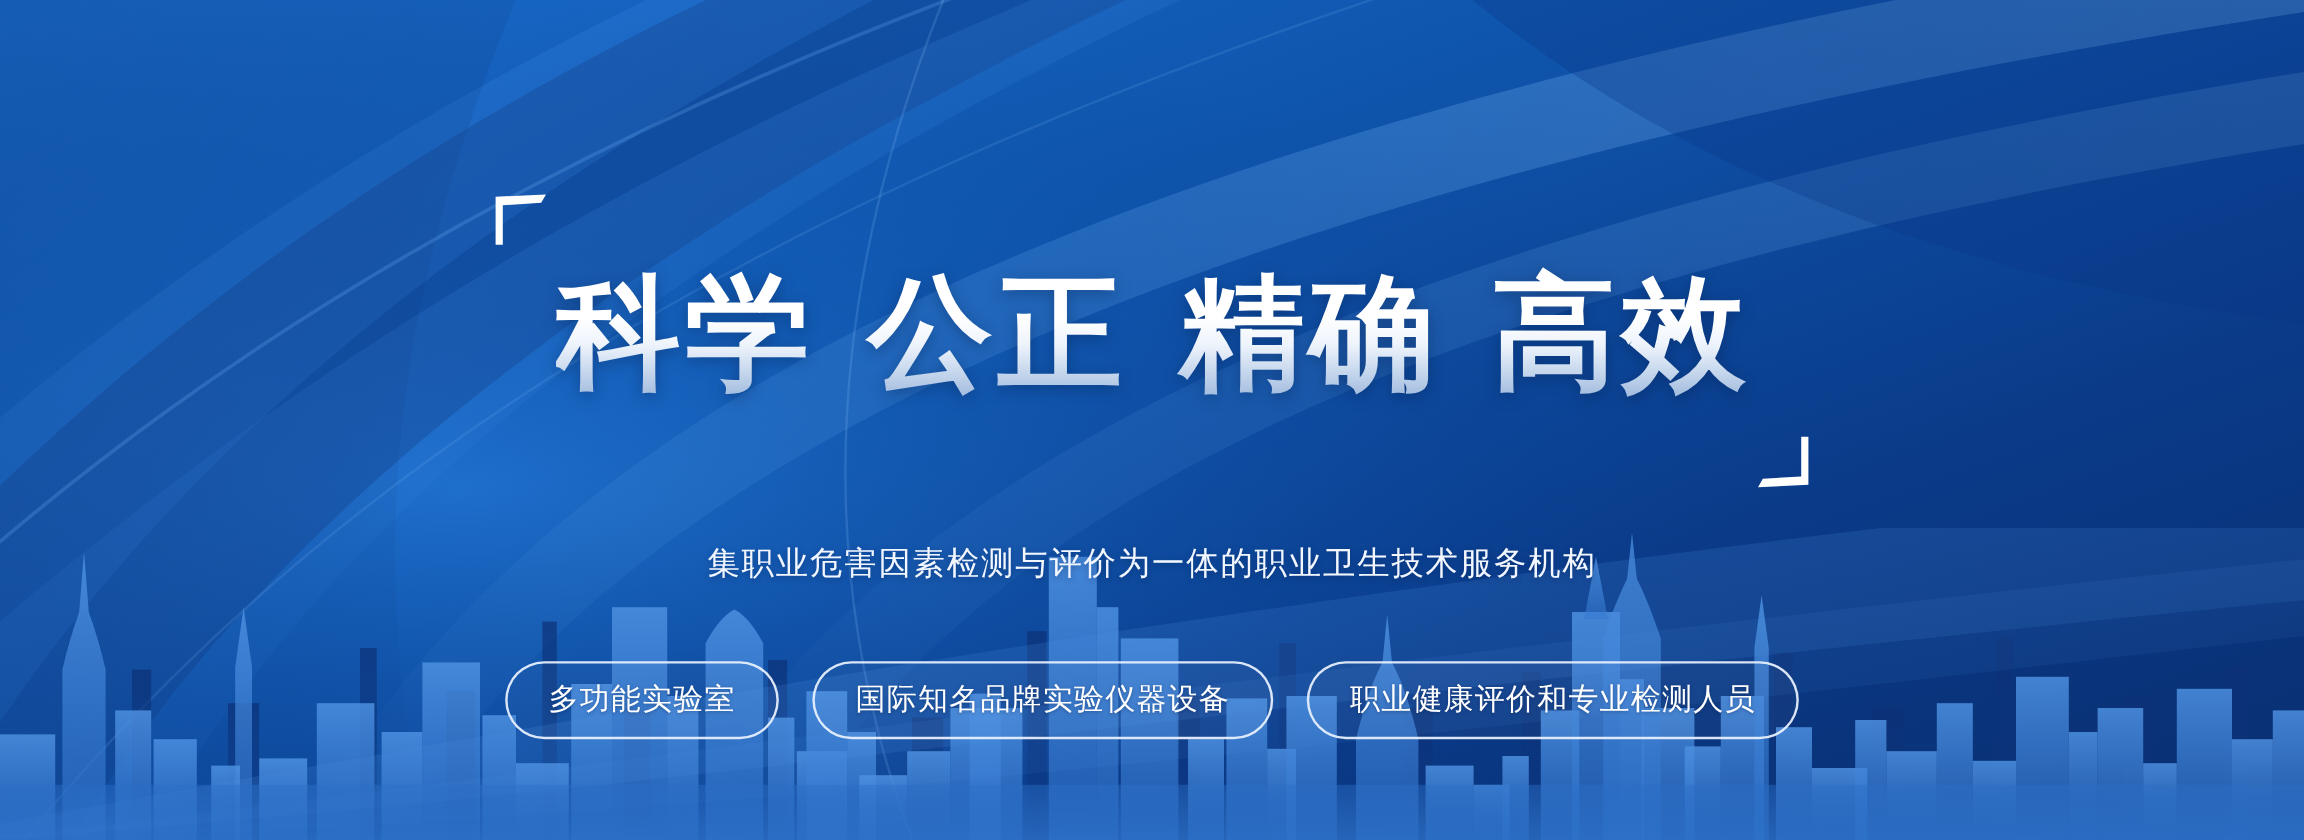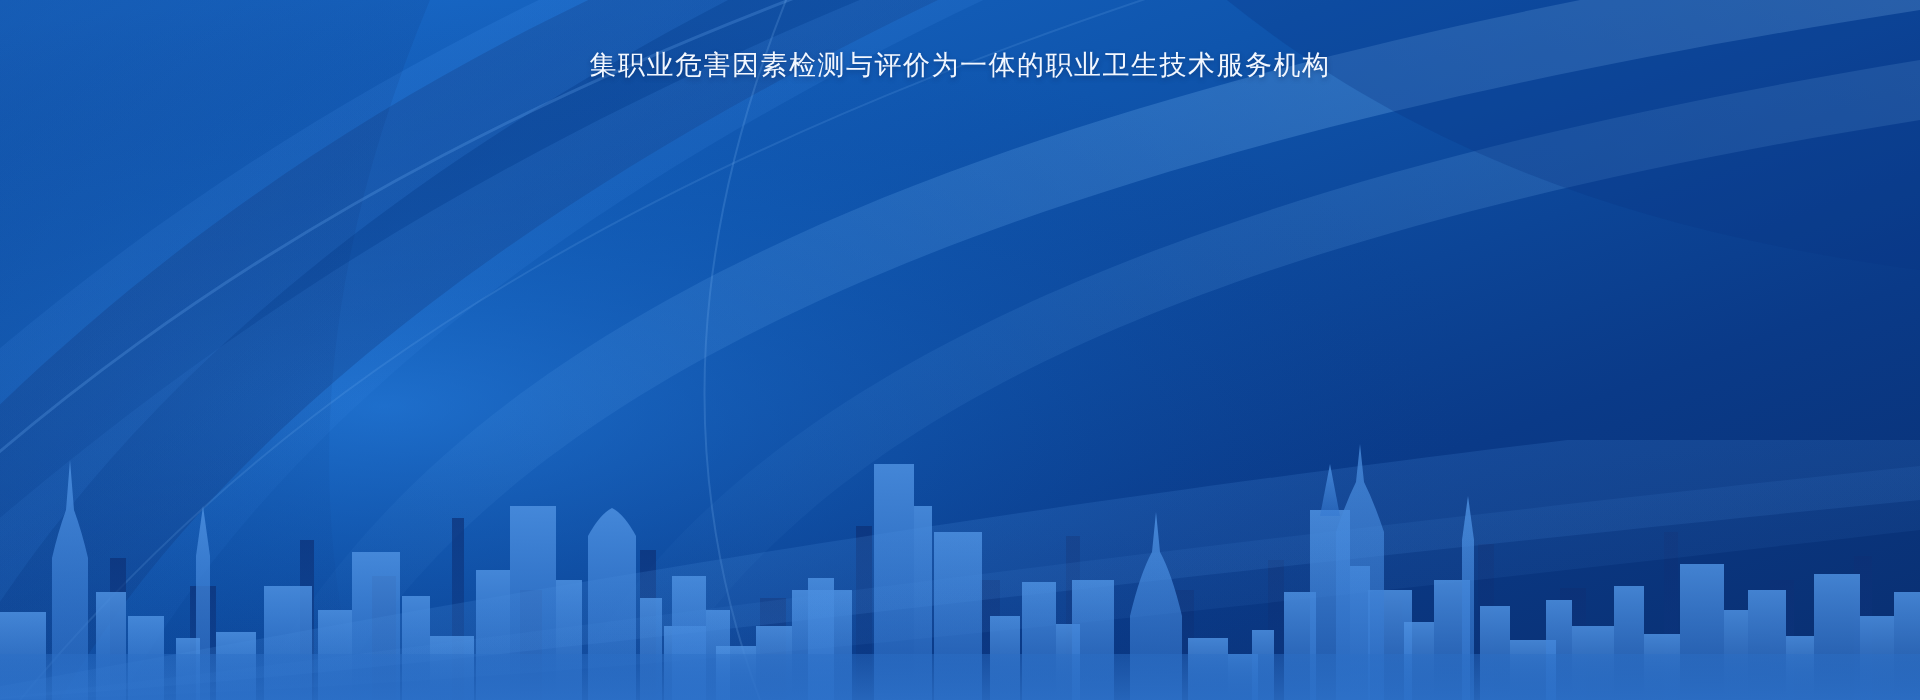--- a/index.html
+++ b/index.html
@@ -285,18 +285,41 @@
 
       <path d="M -20,250 C 420,170 980,60 1920,-40 L 1920,60 C 1000,150 460,230 -20,260 Z" fill="url(#gCityBandA)"></path>
       <path d="M -20,260 C 460,206 1020,120 1920,26 L 1920,90 C 1040,190 500,250 -20,260 Z" fill="url(#gCityBandA)" opacity=".6"></path>
 
       <rect x="0" y="214" width="1920" height="46" fill="url(#gGround)"></rect>
     </svg>
   </div>
 
   <div class="content">
 
+    <div class="headline-wrap">
+
+      <span class="bracket bracket-open">
+        <svg width="46" height="46" viewBox="0 0 46 46" aria-hidden="true">
+          <path d="M2 44 L2 4 L44 2 L40 9 L8 11 L8 44 Z" fill="#ffffff"></path>
+        </svg>
+      </span>
+
+      <h1 class="headline">
+        <span class="word">科学</span><span class="word">公正</span><span class="word">精确</span><span class="word">高效</span>
+      </h1>
+
+      <span class="bracket bracket-close">
+        <svg width="46" height="46" viewBox="0 0 46 46" aria-hidden="true">
+          <path d="M44 2 L44 42 L2 44 L6 37 L38 35 L38 2 Z" fill="#ffffff"></path>
+        </svg>
+      </span>
+    </div>
 
     <div class="subtitle">集职业危害因素检测与评价为一体的职业卫生技术服务机构</div>
 
+    <div class="pills">
+      <div class="pill">多功能实验室</div>
+      <div class="pill">国际知名品牌实验仪器设备</div>
+      <div class="pill">职业健康评价和专业检测人员</div>
+    </div>
 
   </div>
 </div>
 
 </body></html>

